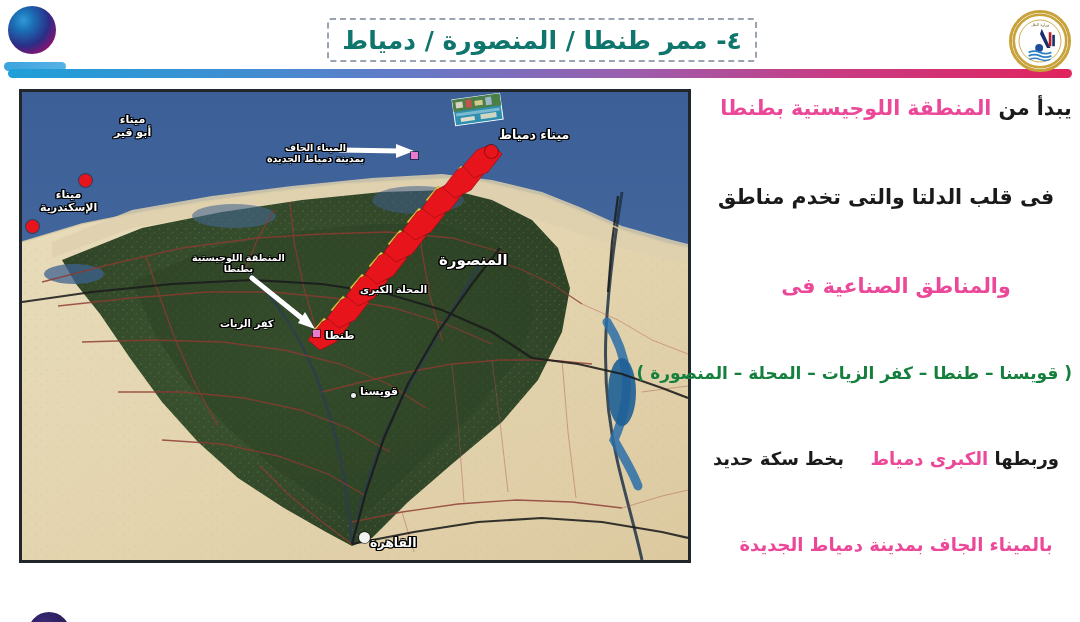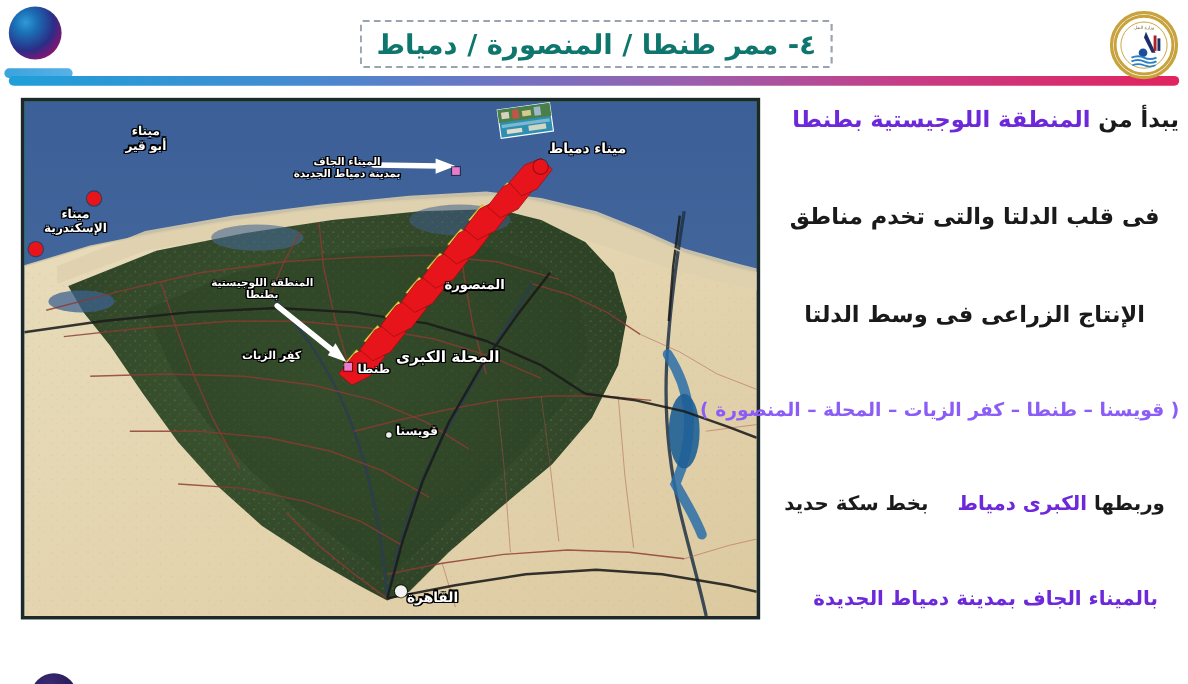--- a/index.html
+++ b/index.html
@@ -44,21 +44,21 @@
   #logo{
     position:absolute;right:9px;top:10px;width:62px;height:62px;border-radius:50%;
     background:#ffffff;border:3px solid #c8a23a;box-sizing:border-box;
     display:flex;align-items:center;justify-content:center;overflow:hidden;
   }
   #logo svg{width:100%;height:100%;}
 
   
   #map-frame{
     position:absolute;left:19px;top:89px;width:672px;height:474px;
-    border:3px solid #21262b;box-sizing:border-box;background:#15803d;overflow:hidden;
+    border:3px solid #21262b;box-sizing:border-box;background:#000000;overflow:hidden;
   }
   #map-canvas{position:absolute;inset:0;}
   .mlabel{
     position:absolute;color:#ffffff;font-weight:bold;white-space:nowrap;
     text-shadow:-1.2px 0 #000,1.2px 0 #000,0 -1.2px #000,0 1.2px #000,
                 -1.2px -1.2px #000,1.2px 1.2px #000,-1.2px 1.2px #000,1.2px -1.2px #000;
     line-height:1.18;
   }
   .dot-red{position:absolute;width:13px;height:13px;border-radius:50%;background:#e8141b;
            box-shadow:0 0 0 1px rgba(0,0,0,.35);}
@@ -70,22 +70,22 @@
            box-shadow:0 0 0 1px rgba(0,0,0,.55);}
 
   
   #text-panel{
     position:absolute;left:700px;top:96px;width:372px;height:460px;
     display:flex;flex-direction:column;justify-content:space-between;
     text-align:center;
   }
   .tline{font-weight:bold;line-height:1.25;white-space:nowrap;}
   .blk{color:#1a1a1a;}
-  .red{color:#6d28d9;margin-left:20px;}
-  .navy{color:#8b5cf6;}
+  .red{color:#ec4899;margin-left:20px;}
+  .navy{color:#15803d;}
   .s20{font-size:20.5px;}
   .s18{font-size:18px;}
   .s17{font-size:17px;}
 </style>
 </head>
 <body>
 
 <div id="deco-sphere"></div>
 <div id="deco-bar-left"></div>
 <div id="deco-sphere-bottom"></div>
@@ -266,38 +266,38 @@
   <div class="dot-pink" style="left:389px;top:60px;"></div>
   <div class="dot-pink" style="left:291px;top:238px;"></div>
   <div class="dot-white" style="left:337px;top:440px;"></div>
   <div class="dot-sm" style="left:241px;top:232px;"></div>
   <div class="dot-sm" style="left:329px;top:301px;"></div>
 
   <div class="mlabel" style="left:92px;top:22px;font-size:11px;text-align:center;">ميناء<br>أبو قير</div>
   <div class="mlabel" style="left:18px;top:97px;font-size:11px;text-align:center;">ميناء<br>الإسكندرية</div>
   <div class="mlabel" style="left:477px;top:36px;font-size:12.5px;">ميناء دمياط</div>
   <div class="mlabel" style="left:245px;top:50px;font-size:9.5px;text-align:center;">الميناء الجاف<br>بمدينة دمياط الجديدة</div>
-  <div class="mlabel" style="left:382px;top:160px;font-size:12px;">المنصورة</div>
+  <div class="mlabel" style="left:417px;top:160px;font-size:15px;">المنصورة</div>
   <div class="mlabel" style="left:170px;top:160px;font-size:9.5px;text-align:center;">المنطقة اللوجيستية<br>بطنطا</div>
-  <div class="mlabel" style="left:338px;top:192px;font-size:14px;margin-top:33px;">المحلة الكبرى</div>
+  <div class="mlabel" style="left:338px;top:192px;font-size:10px;">المحلة الكبرى</div>
   <div class="mlabel" style="left:198px;top:226px;font-size:10px;">كفر الزيات</div>
   <div class="mlabel" style="left:303px;top:238px;font-size:11px;">طنطا</div>
   <div class="mlabel" style="left:338px;top:294px;font-size:11px;">قويسنا</div>
   <div class="mlabel" style="left:348px;top:444px;font-size:12.5px;">القاهرة</div>
 </div>
 
 <div id="text-panel">
   <div class="tline s20">
     <span class="blk">يبدأ من </span><span class="red">المنطقة اللوجيستية بطنطا</span>
   </div>
   <div class="tline s20">
     <span class="blk">فى قلب الدلتا والتى تخدم مناطق</span>
   </div>
   <div class="tline s20">
-    <span class="blk">الإنتاج الزراعى فى وسط الدلتا</span>
+    <span class="red">والمناطق الصناعية فى</span>
   </div>
   <div class="tline s17">
     <span class="navy">( قويسنا – طنطا – كفر الزيات – المحلة – المنصورة )</span>
   </div>
   <div class="tline s18">
     <span class="blk">وربطها </span><span class="red">الكبرى دمياط</span><span class="blk"> بخط سكة حديد</span>
   </div>
   <div class="tline s18">
     <span class="red">بالميناء الجاف بمدينة دمياط الجديدة</span>
   </div>

